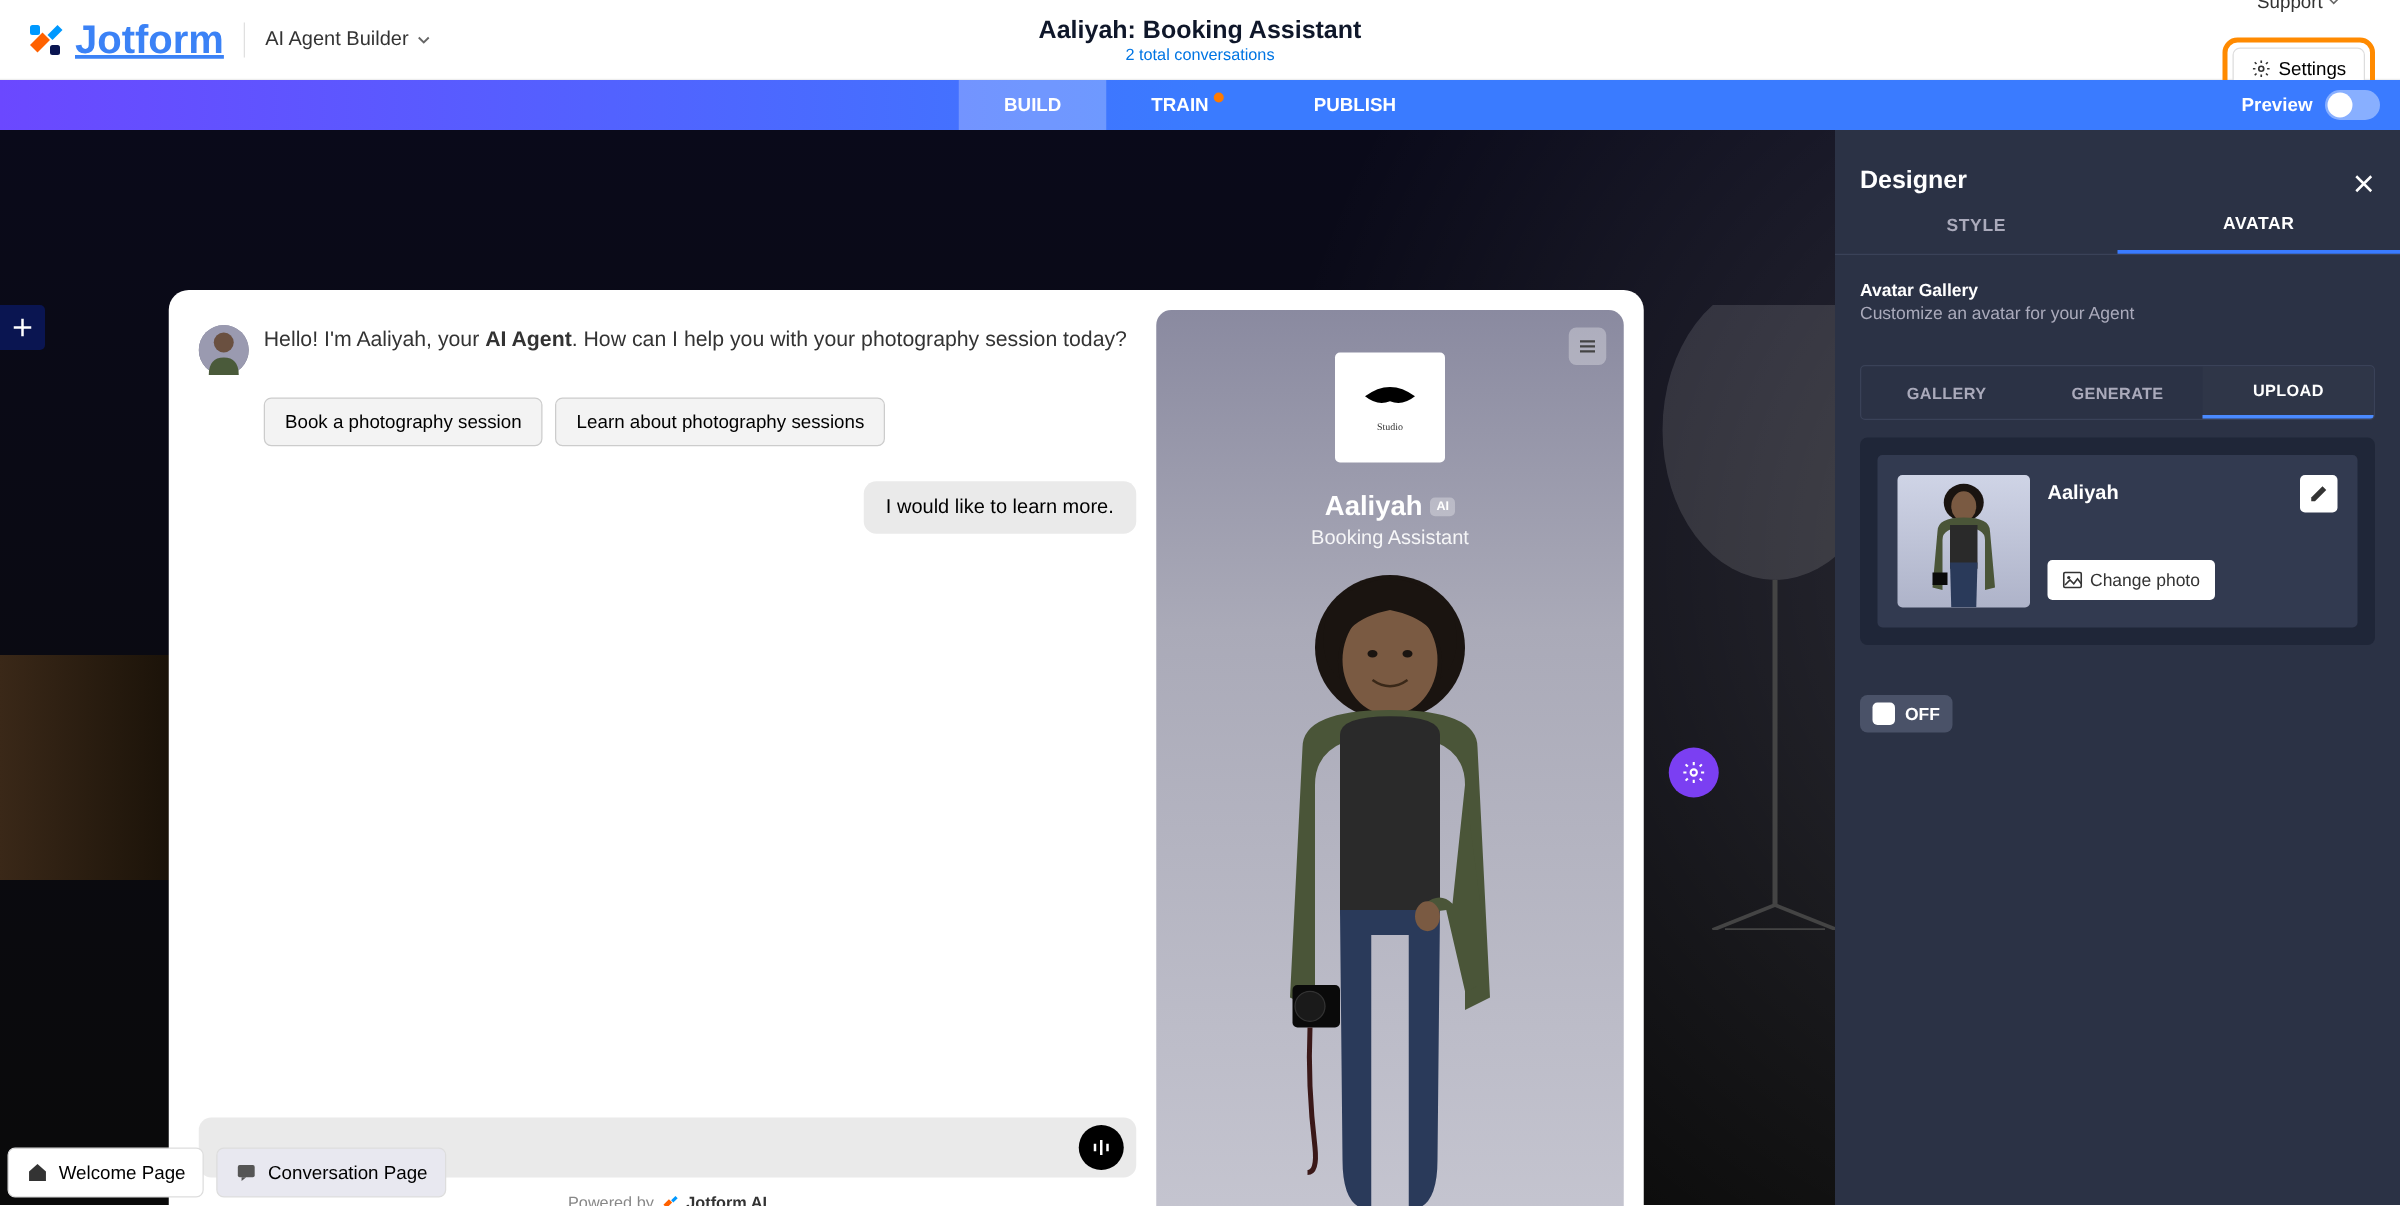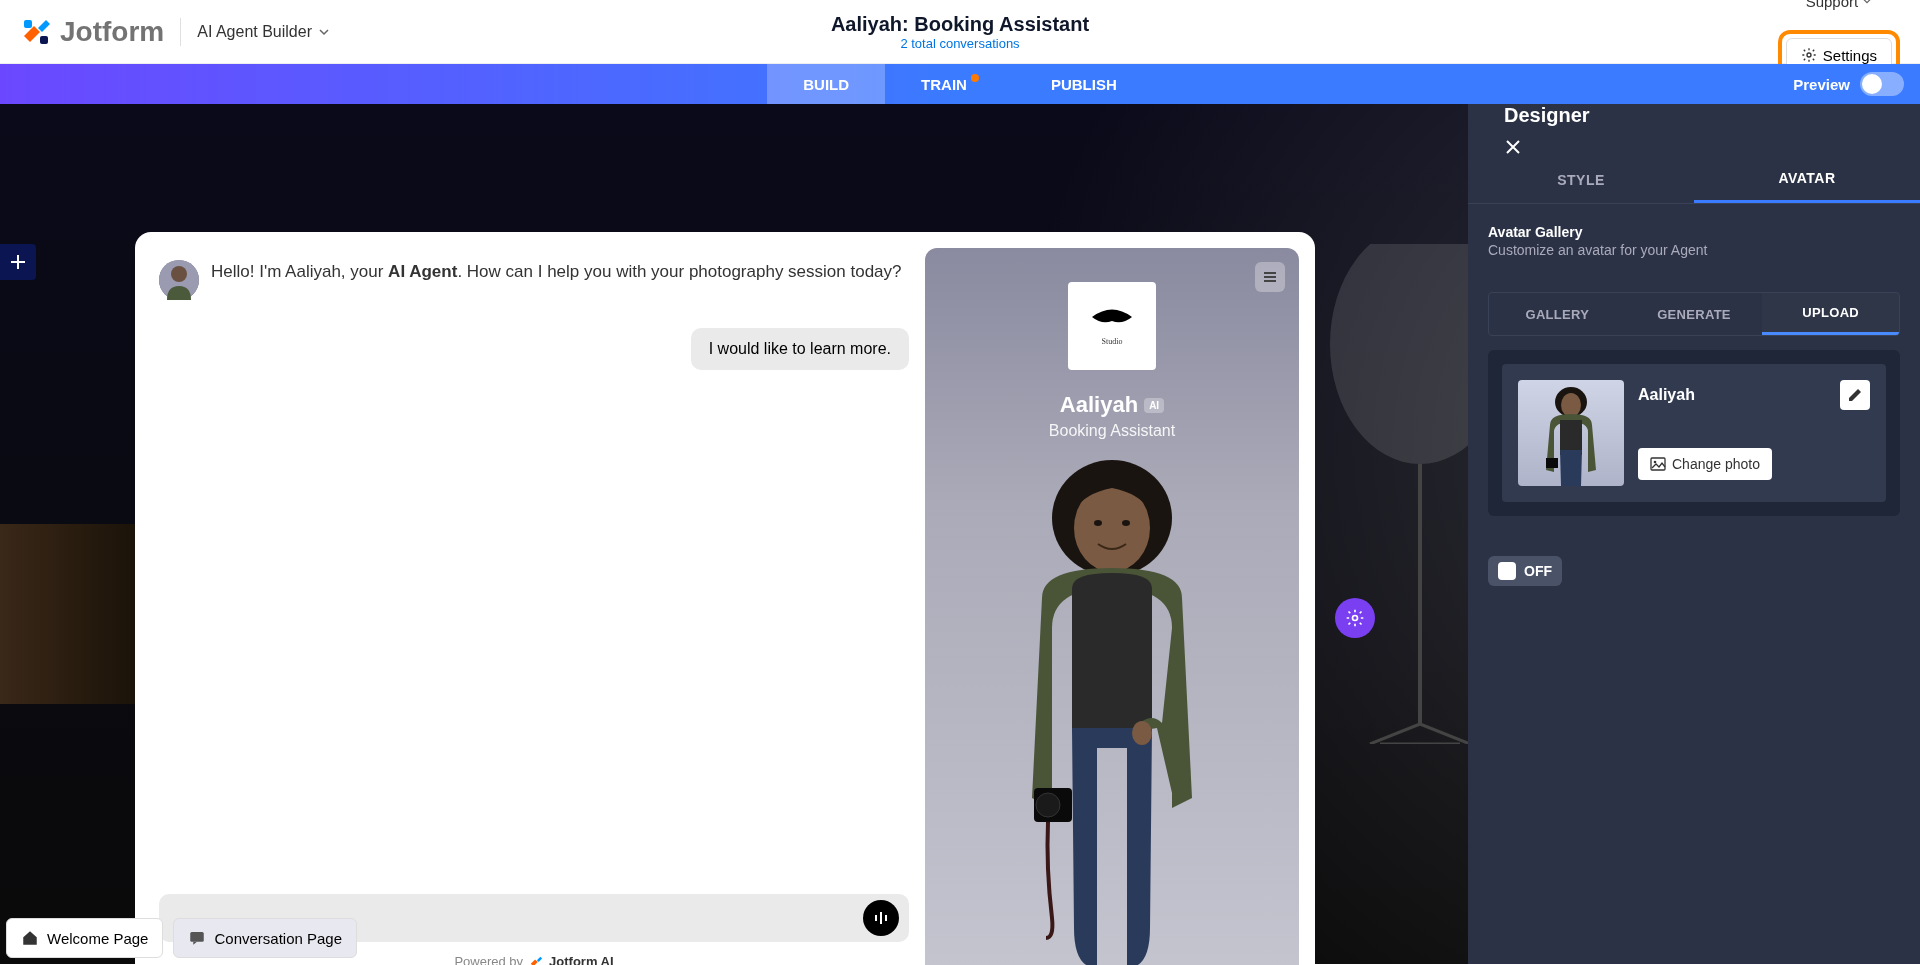--- a/index.html
+++ b/index.html
@@ -2,21 +2,21 @@
 <html><head>
 <meta charset="utf-8">
 <style>
 * { margin: 0; padding: 0; box-sizing: border-box; font-family: -apple-system, BlinkMacSystemFont, 'Segoe UI', sans-serif; }
 body { width: 1920px; height: 965px; overflow: hidden; background: #fff; }
 
 
 .header { height: 64px; display: flex; align-items: center; padding: 0 20px; border-bottom: 1px solid #eee; background: #fff; }
 .logo-group { display: flex; align-items: center; gap: 8px; }
 .logo-icon { width: 32px; height: 32px; }
-.logo-text { font-size: 28px; font-weight: 700; color: #737373; }
+.logo-text { font-size: 32px; font-weight: 700; color: #3b82f6; text-decoration: underline; }
 .header-divider { width:1px; height:28px; background:#e0e0e0; margin:0 16px; }
 .ai-builder { display: flex; align-items: center; gap: 6px; color: #333; font-size: 16px; cursor: pointer; }
 .page-title-group { position: absolute; left: 50%; transform: translateX(-50%); text-align: center; }
 .page-title { font-size: 20px; font-weight: 700; color: #0f172a; }
 .page-subtitle { font-size: 13px; color: #0075e3; }
 .header-right { margin-left: auto; display: flex; align-items: center; gap: 20px; flex-direction: column; }
 .header-link { font-size: 15px; color: #333; cursor: pointer; }
 .header-link-chev { display: flex; align-items: center; gap: 4px; }
 .settings-btn { display: flex; align-items: center; gap: 6px; border: 1px solid #ddd; border-radius: 6px; padding: 8px 14px; font-size: 15px; font-weight: 500; background: #fff; cursor: pointer; }
 .settings-highlight { border: 4px solid #ff8a00; border-radius: 12px; padding: 4px; }
@@ -62,21 +62,21 @@
 .phone-name { font-size: 22px; font-weight: 700; display:flex; justify-content:center; align-items:center; gap:6px; }
 .ai-badge { font-size: 10px; background: rgba(255,255,255,0.3); border-radius: 4px; padding: 2px 5px; font-weight:700; }
 .phone-sub { font-size: 16px; color: rgba(255,255,255,0.9); margin-top: 4px; }
 .phone-avatar { position: absolute; top: 200px; left: 50%; transform: translateX(-50%); width: 280px; height: 540px; }
 
 
 .gear-bubble { position: absolute; left: 1335px; top: 494px; width: 40px; height: 40px; border-radius: 50%; background: #7b3ff2; display: flex; align-items: center; justify-content: center; cursor: pointer; z-index: 6; }
 
 
 .designer { position: absolute; right: 0; top: 104px; width: 452px; height: 860px; background: #2b3245; color: #fff; z-index: 10; display: flex; flex-direction: column; }
-.designer-header { height: 52px; display: flex; align-items: flex-start; justify-content: space-between; padding: 0 36px; flex-direction: column; }
+.designer-header { height: 52px; display: flex; align-items: flex-end; justify-content: space-between; padding: 0 20px; }
 .designer-header h2 { font-size: 20px; font-weight: 600; }
 .close-btn { cursor: pointer; font-size: 20px; }
 .designer-tabs { display: flex; height: 48px; border-bottom: 1px solid #3a4258; }
 .d-tab { flex: 1; display: flex; align-items: center; justify-content: center; font-size: 14px; font-weight: 600; letter-spacing: 0.5px; cursor: pointer; color: #aab; }
 .d-tab.active { color: #fff; border-bottom: 3px solid #3a7bff; }
 .designer-body { padding: 20px; }
 .section-title { font-size: 14px; font-weight: 600; }
 .section-sub { font-size: 14px; color: #aab; margin-top: 2px; }
 .sub-tabs { display: flex; margin-top: 34px; border: 1px solid #3a4258; border-radius: 4px; overflow: hidden; height: 44px; }
 .sub-tab { flex: 1; display: flex; align-items: center; justify-content: center; font-size: 13px; font-weight: 600; cursor: pointer; color: #aab; letter-spacing:0.3px; }
@@ -198,20 +198,24 @@
           <svg viewBox="0 0 40 40">
               <circle cx="20" cy="20" r="20" fill="#9a9ab0"></circle>
               <ellipse cx="20" cy="14" rx="8" ry="8" fill="#6a5040"></ellipse>
               <path d="M8 40 Q8 26 20 26 Q32 26 32 40 Z" fill="#4a5a3a"></path>
             </svg>
         </div>
         <div class="chat-text">
           <span>Hello! I'm Aaliyah, your </span><strong>AI Agent</strong><span>. How can I help you with your photography session today?</span>
         </div>
       </div>
+      <div class="chat-buttons">
+        <button class="chat-chip">Book a photography session</button>
+        <button class="chat-chip">Learn about photography sessions</button>
+      </div>
       <div class="user-msg">I would like to learn more.</div>
       <div class="chat-input-bar">
         <input class="chat-input" style="">
         <div class="mic-btn">
           <svg width="16" height="16" viewBox="0 0 16 16">
               <rect x="2" y="5" width="2" height="6" fill="#fff"></rect>
               <rect x="7" y="2" width="2" height="12" fill="#fff"></rect>
               <rect x="12" y="5" width="2" height="6" fill="#fff"></rect>
             </svg>
         </div>

